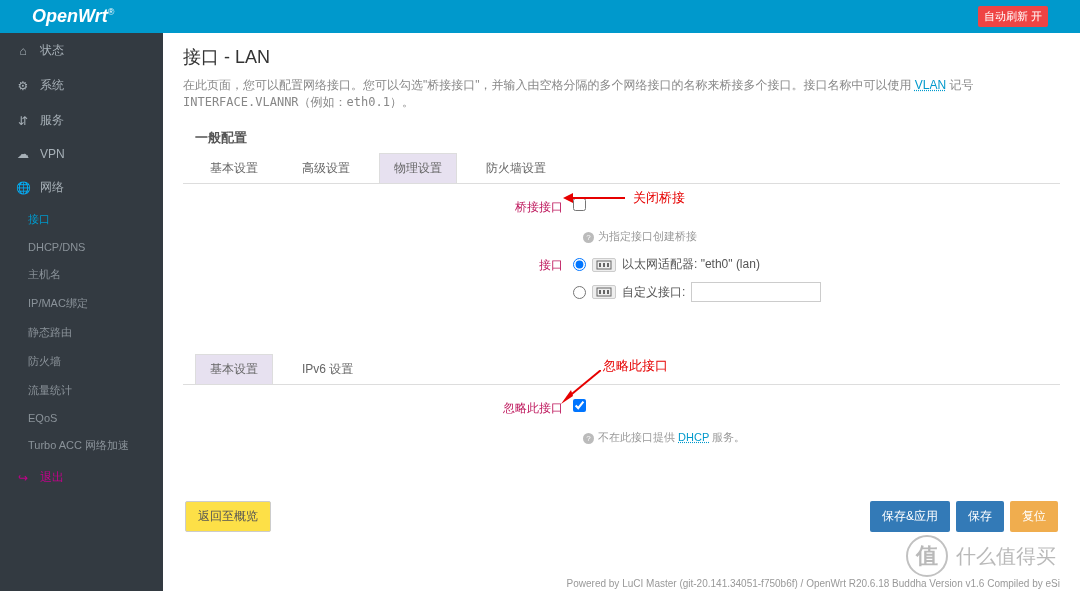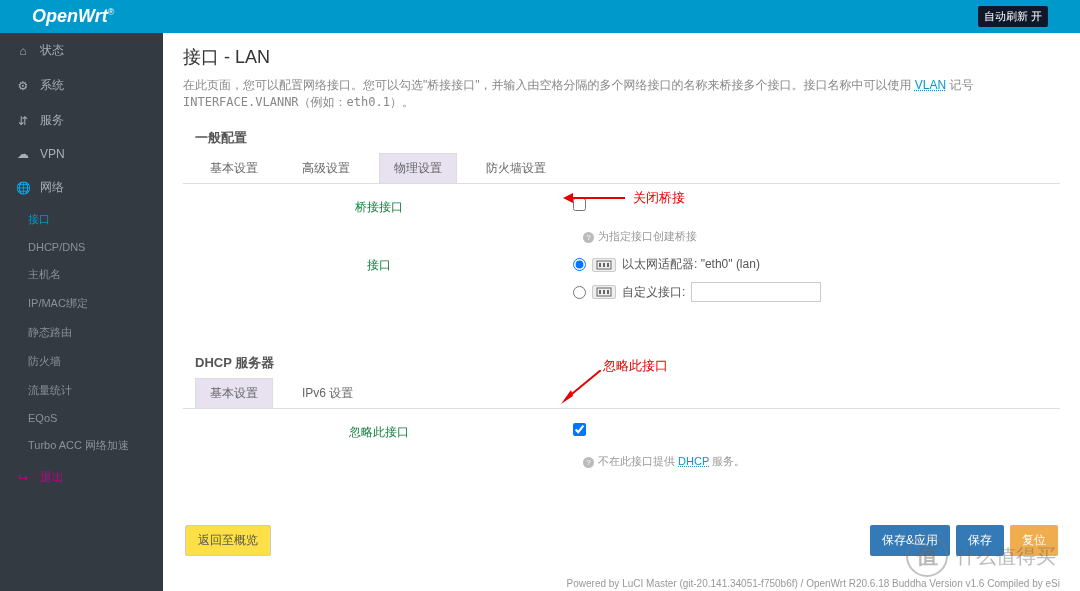--- a/index.html
+++ b/index.html
@@ -1,39 +1,39 @@
 <!DOCTYPE html>
 <html><head>
 <meta charset="utf-8">
 <style>
 * { box-sizing: border-box; margin: 0; padding: 0; }
 body { font-family: Arial, "Microsoft YaHei", sans-serif; font-size: 12px; background: #fff; color: #555; width: 1080px; height: 591px; overflow: hidden; position: relative; }
 .header { background: #09c; height: 33px; display: flex; align-items: center; padding: 0 32px; color: #fff; justify-content: space-between; }
 .brand { font-weight: bold; font-size: 18px; font-style: italic; }
 .brand sup { font-size: 9px; vertical-align: super; font-style: normal; font-weight: normal; }
-.autorefresh { background: #0f172a; color: #fff; font-size: 11px; padding: 3px 6px; border-radius: 2px; }
+.autorefresh { background: #ef4444; color: #fff; font-size: 11px; padding: 3px 6px; border-radius: 2px; }
 .layout { display: flex; height: calc(591px - 33px); }
 .sidebar { width: 163px; background: #333a41; color: #a8b1b8; font-size: 12px; overflow: hidden; }
 .sidebar .item { display: flex; align-items: center; padding: 9px 16px; cursor: pointer; gap: 10px; }
 .sidebar .subitem { padding: 7px 8px 7px 28px; font-size: 11px; color: #8a9299; cursor: pointer; }
 .sidebar .subitem.active { color: #09c; }
 .sidebar .logout { color: #c3008b; }
 .icn { display: inline-block; width: 14px; text-align: center; font-style: normal; }
 .main { flex: 1; background: #fff; padding: 12px 20px 10px 20px; overflow: hidden; position: relative; }
 h2.page-title { font-size: 18px; font-weight: normal; color: #333; margin-bottom: 8px; }
 .desc { font-size: 12px; color: #888; margin-bottom: 18px; }
 .desc a { color: #09c; text-decoration: underline dotted; }
 .desc .code { font-family: monospace; color: #888; }
 .section-title { font-size: 13px; font-weight: bold; color: #555; margin: 4px 0 6px 12px; }
 .tabs { border-bottom: 1px solid #ddd; padding-left: 12px; display: flex; gap: 14px; }
 .tabs .tab { padding: 6px 14px; font-size: 12px; color: #666; cursor: pointer; border: 1px solid transparent; border-bottom: none; }
 .tabs .tab.active { background: #e7e1f0; border-color: #ddd; }
 .panel { background: #fff; padding: 14px 12px 18px 12px; }
 .fieldrow { display: flex; align-items: flex-start; margin-bottom: 6px; }
-.fieldrow .lab { width: 378px; text-align: center; padding-right: 10px; padding-top: 1px; font-size: 12px; color: #15803d; }
+.fieldrow .lab { width: 378px; text-align: right; padding-right: 10px; padding-top: 1px; font-size: 12px; color: #be185d; }
 .fieldrow .val { flex: 1; font-size: 12px; color: #555; display: flex; align-items: center; gap: 6px; }
 .helptext { margin-left: 388px; font-size: 11px; color: #999; margin-top: 13px; margin-bottom: 12px; }
 .helptext .q { display: inline-block; width: 11px; height: 11px; border-radius: 50%; background: #bbb; color: #fff; font-size: 8px; line-height: 11px; text-align: center; margin-right: 4px; }
 .helptext a { color: #09c; text-decoration: underline dotted; }
 input[type=checkbox], input[type=radio] { vertical-align: middle; }
 input[type=text] { border: 1px solid #ccc; padding: 2px 4px; font-size: 12px; width: 130px; }
 .ifbadge { background: #eee; border: 1px solid #ccc; border-radius: 2px; padding: 0 3px; display: inline-flex; align-items: center; gap: 3px; }
 .ifbadge svg { width: 16px; height: 12px; }
 .dhcp-section { margin-top: 28px; }
 .actions { display: flex; justify-content: space-between; margin-top: 26px; padding: 0 2px; }
@@ -142,21 +142,20 @@
                 <rect x="11" y="4" width="2" height="4" fill="#666"></rect>
               </svg>
           </span>
           <span>自定义接口:</span>
           <input type="text" style="">
         </div>
       </div>
     </div>
 
     <div class="dhcp-section">
-      <div class="section-title">DHCP 服务器</div>
       <div class="tabs">
         <div class="tab active">基本设置</div>
         <div class="tab">IPv6 设置</div>
       </div>
       <div class="panel">
         <div class="fieldrow">
           <div class="lab">忽略此接口</div>
           <div class="val">
               <input type="checkbox" checked="" style="">
             </div>

